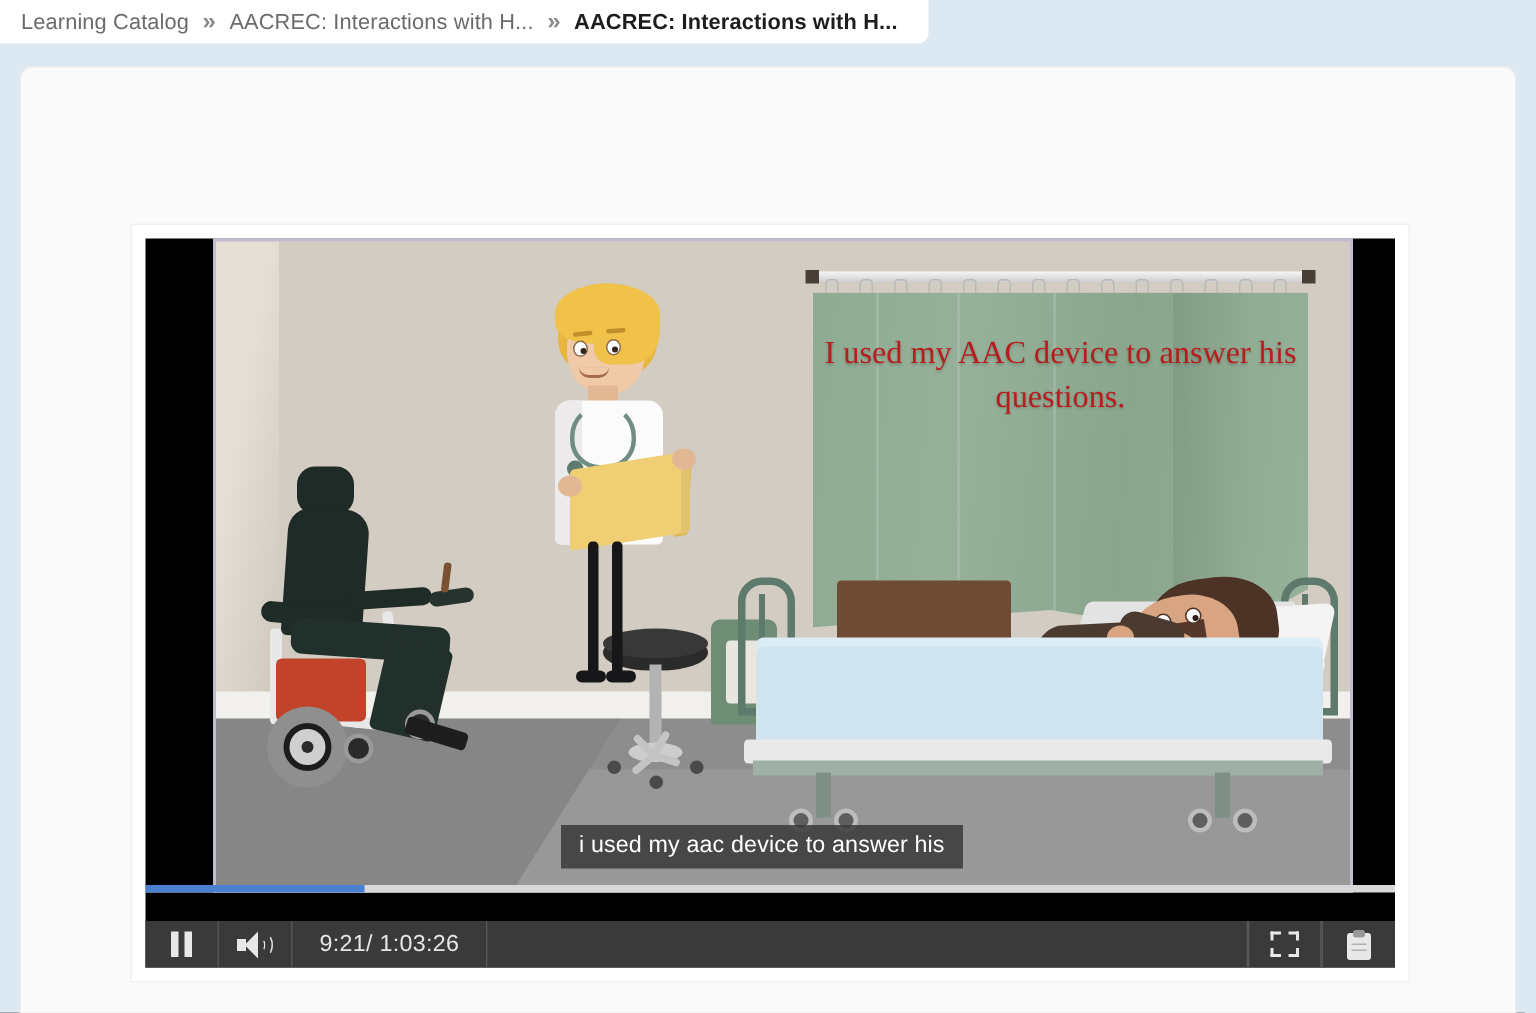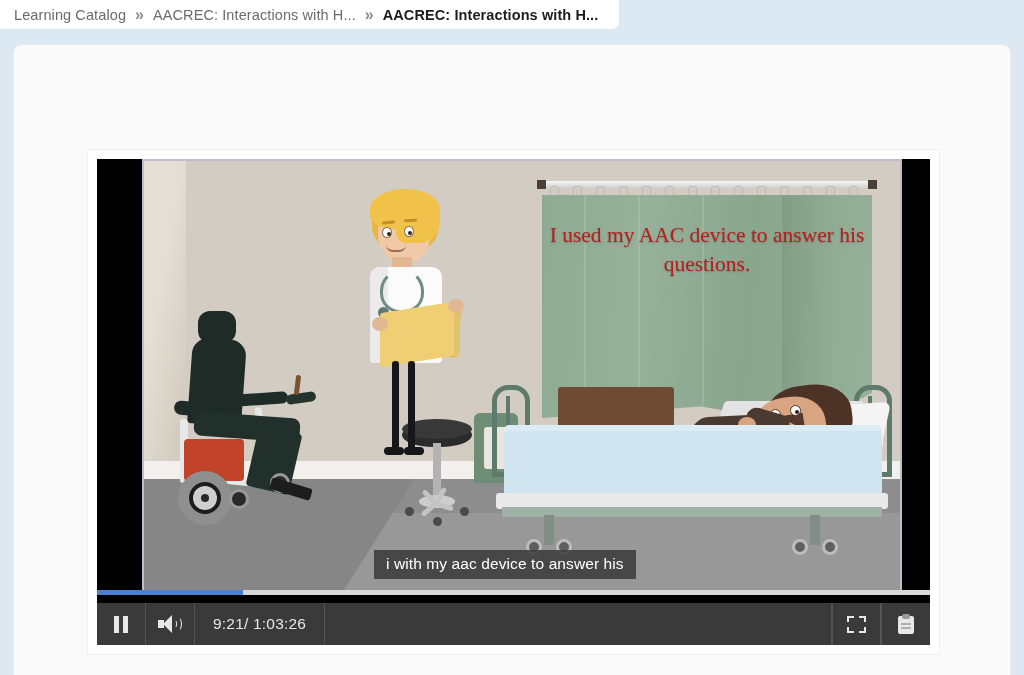--- a/index.html
+++ b/index.html
@@ -446,21 +446,21 @@
   }
 
   
   .progress-wrap {
     position: absolute; left: 0; bottom: 50px;
     width: 833px; height: 5px; background: #d8d8d8;
   }
   .progress-fill { height: 100%; background: #4a7fd1; }
   .controls {
     position: absolute; left: 0; bottom: 0;
-    width: 833px; height: 42px;
+    width: 833px; height: 31px;
     background: #3a3a3a;
     display: flex; align-items: stretch;
   }
   .ctrl-btn {
     width: 49px; display: flex; align-items: center; justify-content: center;
     border-right: 1px solid #555; position: relative;
   }
   .ctrl-time {
     display: flex; align-items: center; justify-content: center;
     padding: 0 18px; color: #e6e6e6; font-size: 15.5px;
@@ -659,21 +659,21 @@
             <div class="n-clip-edge"></div>
             <div class="n-clipboard"></div>
             <div class="n-hand" style="left:16px; top:128px;"></div>
             <div class="n-hand" style="left:92px; top:110px;"></div>
             <div class="n-leg" style="left:36px;"></div>
             <div class="n-leg" style="left:52px;"></div>
             <div class="n-foot" style="left:28px;"></div>
             <div class="n-foot" style="left:48px;"></div>
           </div>
 
-          <div class="caption">i with my aac device to answer his</div>
+          <div class="caption">i used my aac device to answer his</div>
         </div>
       </div>
 
       <div class="progress-wrap">
         <div class="progress-fill" style="width:17.5%"></div>
       </div>
 
       <div class="controls">
         <div class="ctrl-btn">
           <span class="icon-pause">

